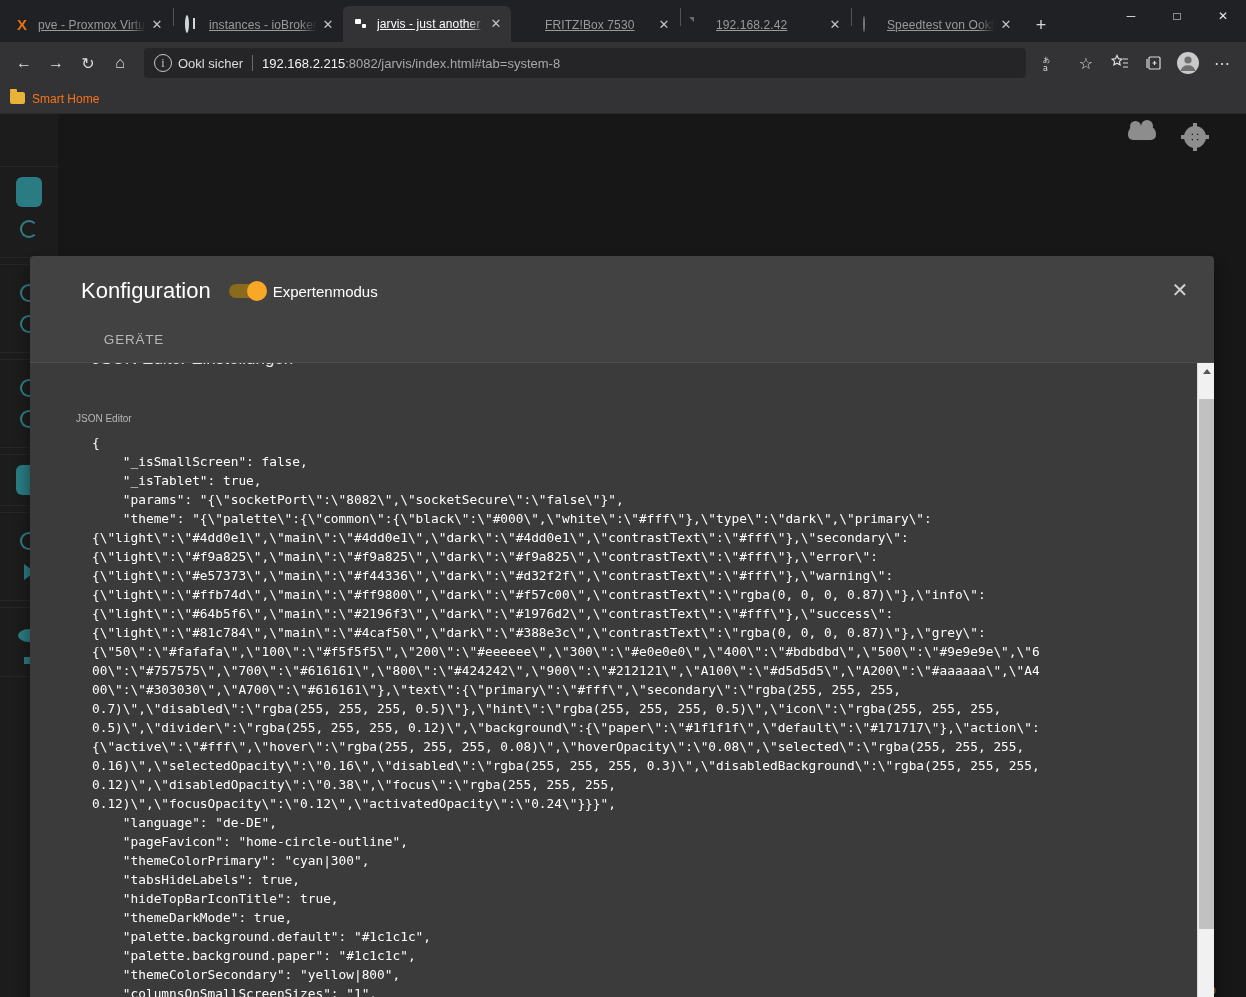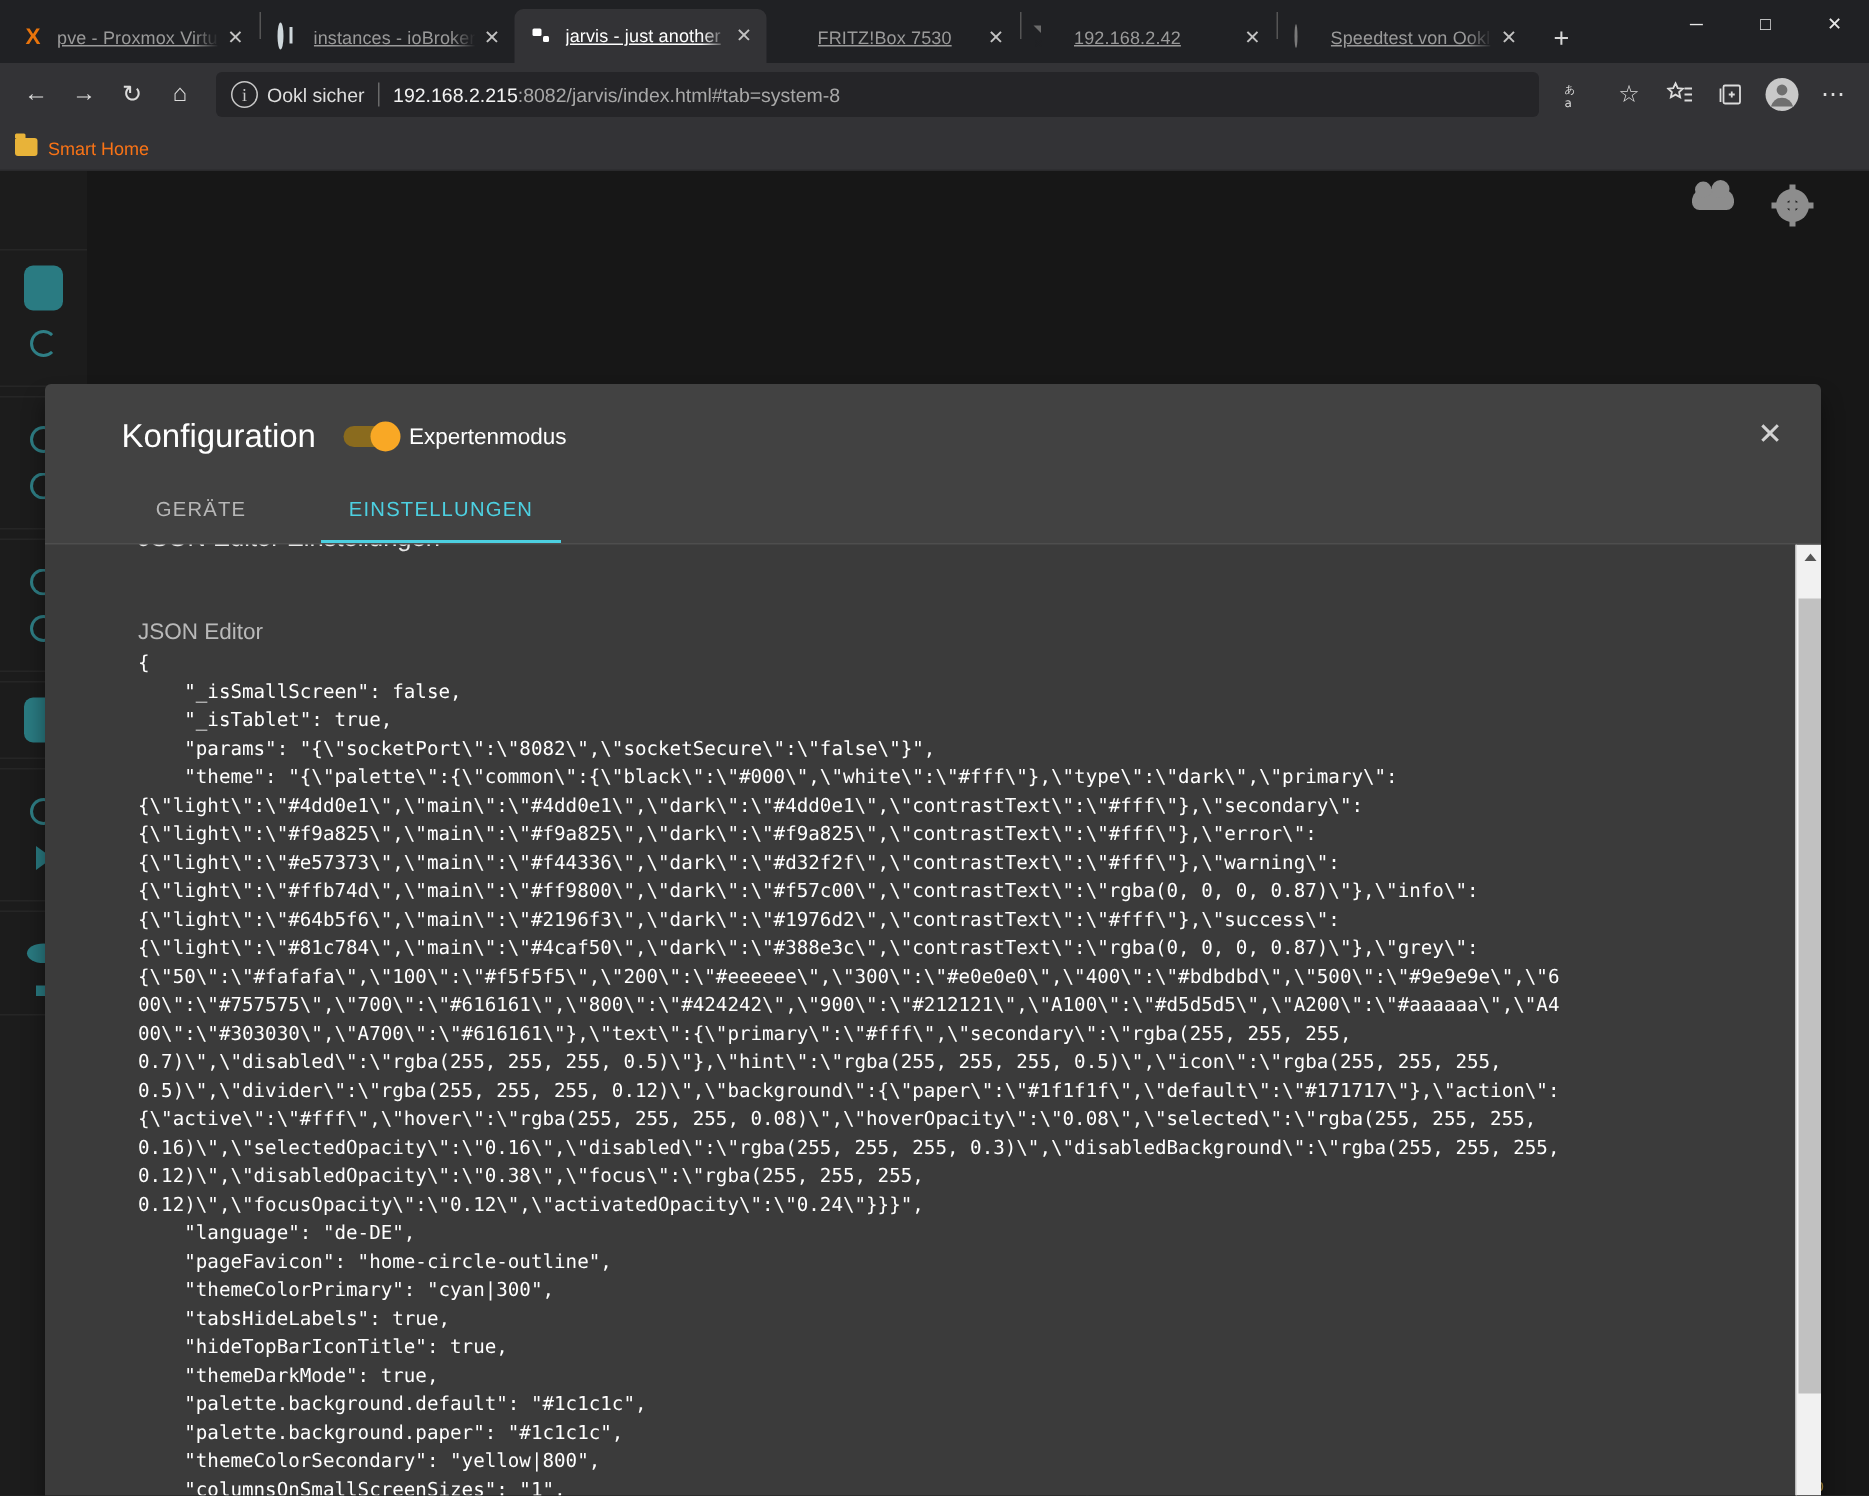--- a/index.html
+++ b/index.html
@@ -151,21 +151,21 @@
 
   .modal-body {
     flex:1 1 auto; position:relative; background:#3b3b3b; overflow:hidden;
     border-top:1px solid #4e4e4e;
   }
   .body-inner { position:absolute; inset:0 16px 0 0; padding: 0 0 0 0; }
   .section-title {
     position:absolute; left:62px; top:-14px; color:#e6e6e6;
     font-size:17px; white-space:nowrap;
   }
-  .field-label { position:absolute; left:62px; top:50px; color:#b9b9b9; font-size:15px; }
+  .field-label { position:absolute; left:46px; top:50px; color:#b9b9b9; font-size:10px; }
   .json-area {
     position:absolute; left:62px; top:70px; right:32px; bottom:0;
     color:#ffffff; font-family:"DejaVu Sans Mono","Liberation Mono",monospace;
     font-size:12.8px; line-height:19px; white-space:pre; overflow:hidden;
   }
   .json-area .ln { display:block; }
 
   .vscroll {
     position:absolute; right:0; top:0; width:17px; bottom:0; background:#f1f1f1;
     border-left:1px solid #dcdcdc;
@@ -341,21 +341,20 @@
             <span class="switch">
                 <span class="knob"></span>
               </span>
             <span class="switch-label">Expertenmodus</span>
           </span>
         </div>
         <div class="modal-close">✕</div>
 
         <div class="tabs">
           <div class="mtab">GERÄTE</div>
-          <div class="mtab active">EINSTELLUNGEN</div>
         </div>
       </div>
 
       <div class="modal-body">
         <div class="body-inner">
           <div class="section-title">JSON Editor Einstellungen</div>
           <div class="field-label">JSON Editor</div>
           <div class="json-area" id="json-area"><span class="ln">{</span><span class="ln">    "_isSmallScreen": false,</span><span class="ln">    "_isTablet": true,</span><span class="ln">    "params": "{\"socketPort\":\"8082\",\"socketSecure\":\"false\"}",</span><span class="ln">    "theme": "{\"palette\":{\"common\":{\"black\":\"#000\",\"white\":\"#fff\"},\"type\":\"dark\",\"primary\":</span><span class="ln">{\"light\":\"#4dd0e1\",\"main\":\"#4dd0e1\",\"dark\":\"#4dd0e1\",\"contrastText\":\"#fff\"},\"secondary\":</span><span class="ln">{\"light\":\"#f9a825\",\"main\":\"#f9a825\",\"dark\":\"#f9a825\",\"contrastText\":\"#fff\"},\"error\":</span><span class="ln">{\"light\":\"#e57373\",\"main\":\"#f44336\",\"dark\":\"#d32f2f\",\"contrastText\":\"#fff\"},\"warning\":</span><span class="ln">{\"light\":\"#ffb74d\",\"main\":\"#ff9800\",\"dark\":\"#f57c00\",\"contrastText\":\"rgba(0, 0, 0, 0.87)\"},\"info\":</span><span class="ln">{\"light\":\"#64b5f6\",\"main\":\"#2196f3\",\"dark\":\"#1976d2\",\"contrastText\":\"#fff\"},\"success\":</span><span class="ln">{\"light\":\"#81c784\",\"main\":\"#4caf50\",\"dark\":\"#388e3c\",\"contrastText\":\"rgba(0, 0, 0, 0.87)\"},\"grey\":</span><span class="ln">{\"50\":\"#fafafa\",\"100\":\"#f5f5f5\",\"200\":\"#eeeeee\",\"300\":\"#e0e0e0\",\"400\":\"#bdbdbd\",\"500\":\"#9e9e9e\",\"6</span><span class="ln">00\":\"#757575\",\"700\":\"#616161\",\"800\":\"#424242\",\"900\":\"#212121\",\"A100\":\"#d5d5d5\",\"A200\":\"#aaaaaa\",\"A4</span><span class="ln">00\":\"#303030\",\"A700\":\"#616161\"},\"text\":{\"primary\":\"#fff\",\"secondary\":\"rgba(255, 255, 255,</span><span class="ln">0.7)\",\"disabled\":\"rgba(255, 255, 255, 0.5)\"},\"hint\":\"rgba(255, 255, 255, 0.5)\",\"icon\":\"rgba(255, 255, 255,</span><span class="ln">0.5)\",\"divider\":\"rgba(255, 255, 255, 0.12)\",\"background\":{\"paper\":\"#1f1f1f\",\"default\":\"#171717\"},\"action\":</span><span class="ln">{\"active\":\"#fff\",\"hover\":\"rgba(255, 255, 255, 0.08)\",\"hoverOpacity\":\"0.08\",\"selected\":\"rgba(255, 255, 255,</span><span class="ln">0.16)\",\"selectedOpacity\":\"0.16\",\"disabled\":\"rgba(255, 255, 255, 0.3)\",\"disabledBackground\":\"rgba(255, 255, 255,</span><span class="ln">0.12)\",\"disabledOpacity\":\"0.38\",\"focus\":\"rgba(255, 255, 255,</span><span class="ln">0.12)\",\"focusOpacity\":\"0.12\",\"activatedOpacity\":\"0.24\"}}}",</span><span class="ln">    "language": "de-DE",</span><span class="ln">    "pageFavicon": "home-circle-outline",</span><span class="ln">    "themeColorPrimary": "cyan|300",</span><span class="ln">    "tabsHideLabels": true,</span><span class="ln">    "hideTopBarIconTitle": true,</span><span class="ln">    "themeDarkMode": true,</span><span class="ln">    "palette.background.default": "#1c1c1c",</span><span class="ln">    "palette.background.paper": "#1c1c1c",</span><span class="ln">    "themeColorSecondary": "yellow|800",</span><span class="ln">    "columnsOnSmallScreenSizes": "1",</span></div>
         </div>
 

